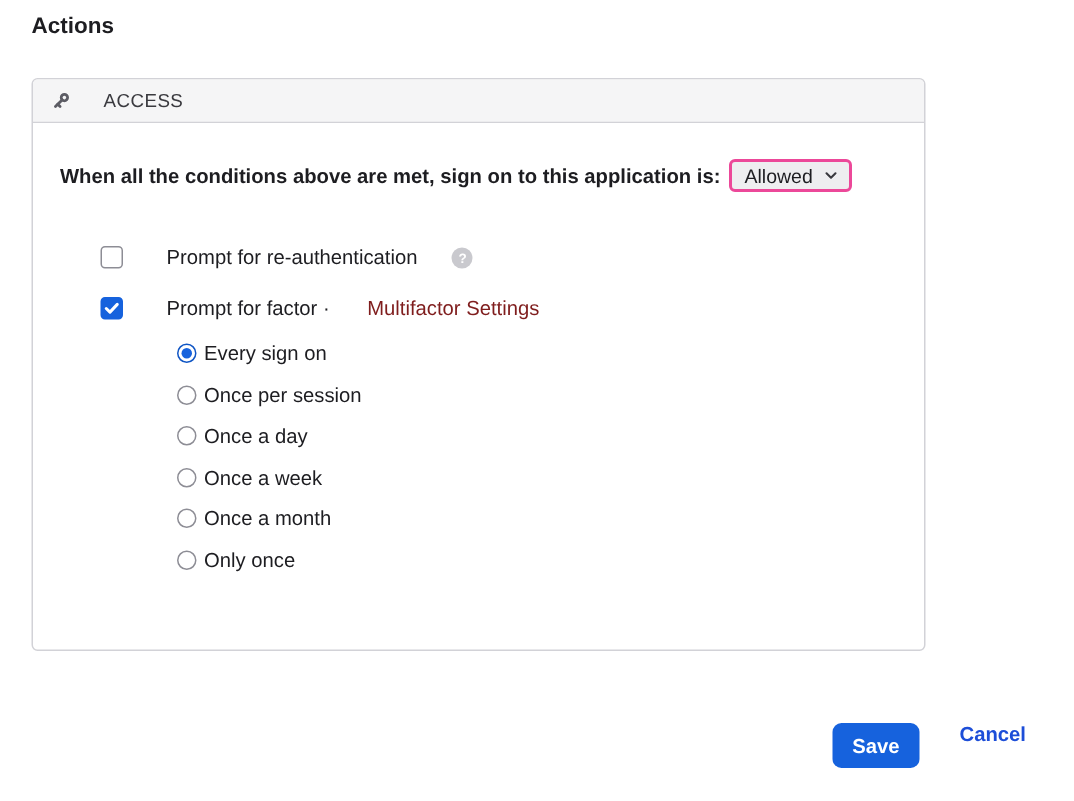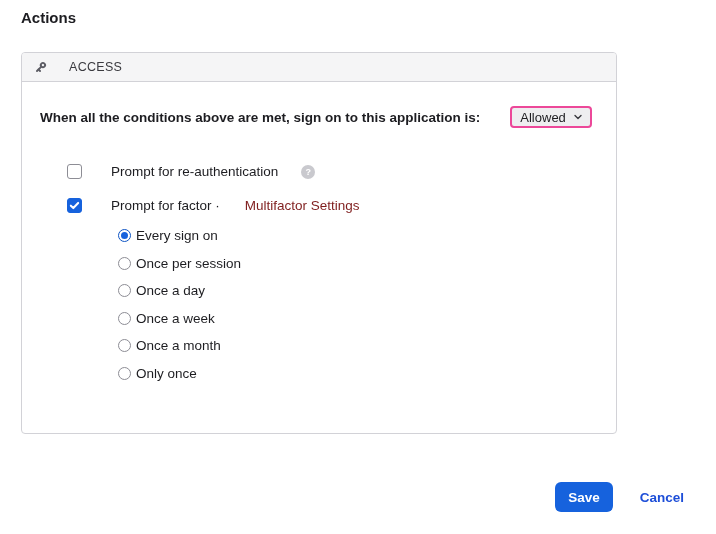--- a/index.html
+++ b/index.html
@@ -43,21 +43,20 @@
     color: #3a3a3f;
     letter-spacing: 0.3px;
   }
   .panel-body {
     padding: 24px 18px 0 18px;
     flex: 1;
   }
   .statement-row {
     display: flex;
     align-items: center;
-    gap: 24px;
   }
   .statement {
     font-size: 13.5px;
     font-weight: 700;
     color: #1d1d21;
     margin-right: 6px;
   }
   .select {
     height: 22px;
     background: #eeeef0;
@@ -145,21 +144,20 @@
     width: 7px; height: 7px;
     margin: -3.5px 0 0 -3.5px;
     border-radius: 50%;
     background: #1662dd;
   }
   .footer-actions {
     position: absolute;
     right: 32px;
     top: 482px;
     display: flex;
-    align-items: center;
   }
   .save-button {
     background: #1662dd;
     color: #ffffff;
     border: none;
     border-radius: 6px;
     height: 30px;
     padding: 0 13px;
     font-family: "Liberation Sans", sans-serif;
     font-size: 13.5px;

